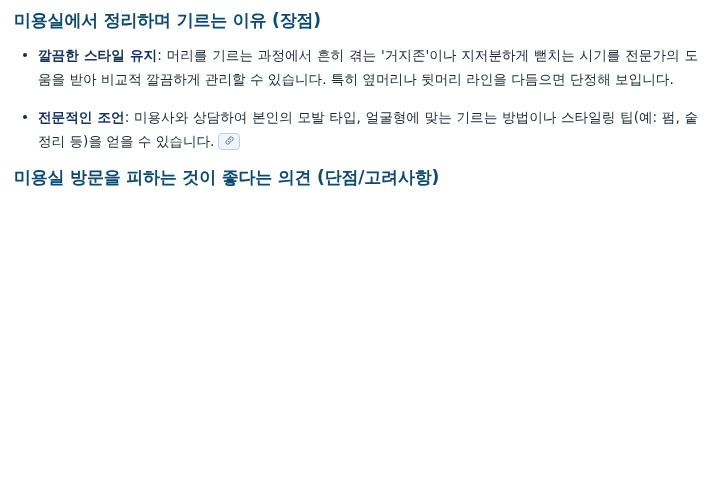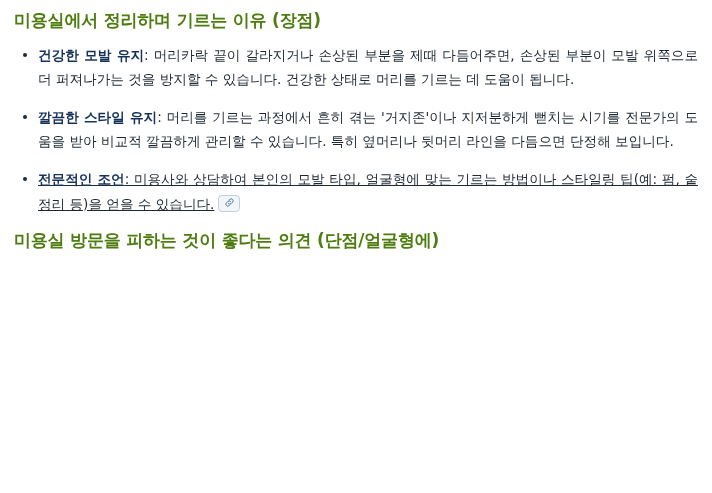--- a/index.html
+++ b/index.html
@@ -16,21 +16,21 @@
   }
   .page {
     padding: 6px 14px 0 14px;
     box-sizing: border-box;
     width: 712px;
   }
   h2.section-title {
     font-size: 17px;
     line-height: 1.45;
     font-weight: bold;
-    color: #4d7c0f;
+    color: #0c4a6e;
     margin: 12px 0 10px 0;
     letter-spacing: -0.2px;
   }
   .section:first-child h2.section-title {
     margin-top: 2px;
   }
   ul.bullet-list {
     list-style: none;
     margin: 0;
     padding: 0;
@@ -40,21 +40,20 @@
     padding-left: 24px;
     margin-bottom: 14px;
     font-size: 13.6px;
     line-height: 1.78;
     color: #1f2933;
     text-align: justify;
     text-justify: inter-character;
   }
   ul.bullet-list > li:last-child {
     margin-bottom: 6px;
-    text-decoration: underline;
   }
   ul.bullet-list > li::before {
     content: "";
     position: absolute;
     left: 9px;
     top: 10px;
     width: 4px;
     height: 4px;
     border-radius: 50%;
     background: #1f2933;
@@ -88,33 +87,30 @@
 </style>
 </head>
 <body>
 
 <div class="page">
 
   <div class="section">
     <h2 class="section-title">미용실에서 정리하며 기르는 이유 (장점)</h2>
     <ul class="bullet-list">
       <li>
-        <span class="lead">건강한 모발 유지</span><span class="body-text">: 머리카락 끝이 갈라지거나 손상된 부분을 제때 다듬어주면, 손상된 부분이 모발 위쪽으로 더 퍼져나가는 것을 방지할 수 있습니다. 건강한 상태로 머리를 기르는 데 도움이 됩니다.</span>
-      </li>
-      <li>
         <span class="lead">깔끔한 스타일 유지</span><span class="body-text">: 머리를 기르는 과정에서 흔히 겪는 '거지존'이나 지저분하게 뻗치는 시기를 전문가의 도움을 받아 비교적 깔끔하게 관리할 수 있습니다. 특히 옆머리나 뒷머리 라인을 다듬으면 단정해 보입니다.</span>
       </li>
       <li>
         <span class="lead">전문적인 조언</span><span class="body-text">: 미용사와 상담하여 본인의 모발 타입, 얼굴형에 맞는 기르는 방법이나 스타일링 팁(예: 펌, 숱 정리 등)을 얻을 수 있습니다.</span><span class="link-chip"><svg width="11" height="11" viewBox="0 0 16 16">
               <path d="M6.5 9.5a2.8 2.8 0 0 0 4 0l2-2a2.83 2.83 0 0 0-4-4l-1 1" fill="none" stroke="#4a6fa5" stroke-width="1.4" stroke-linecap="round"></path>
               <path d="M9.5 6.5a2.8 2.8 0 0 0-4 0l-2 2a2.83 2.83 0 0 0 4 4l1-1" fill="none" stroke="#4a6fa5" stroke-width="1.4" stroke-linecap="round"></path>
             </svg></span>
       </li>
     </ul>
   </div>
 
   <div class="section">
-    <h2 class="section-title">미용실 방문을 피하는 것이 좋다는 의견 (단점/얼굴형에)</h2>
+    <h2 class="section-title">미용실 방문을 피하는 것이 좋다는 의견 (단점/고려사항)</h2>
     <ul class="bullet-list">
     </ul>
   </div>
 
 </div>
 
 </body></html>

